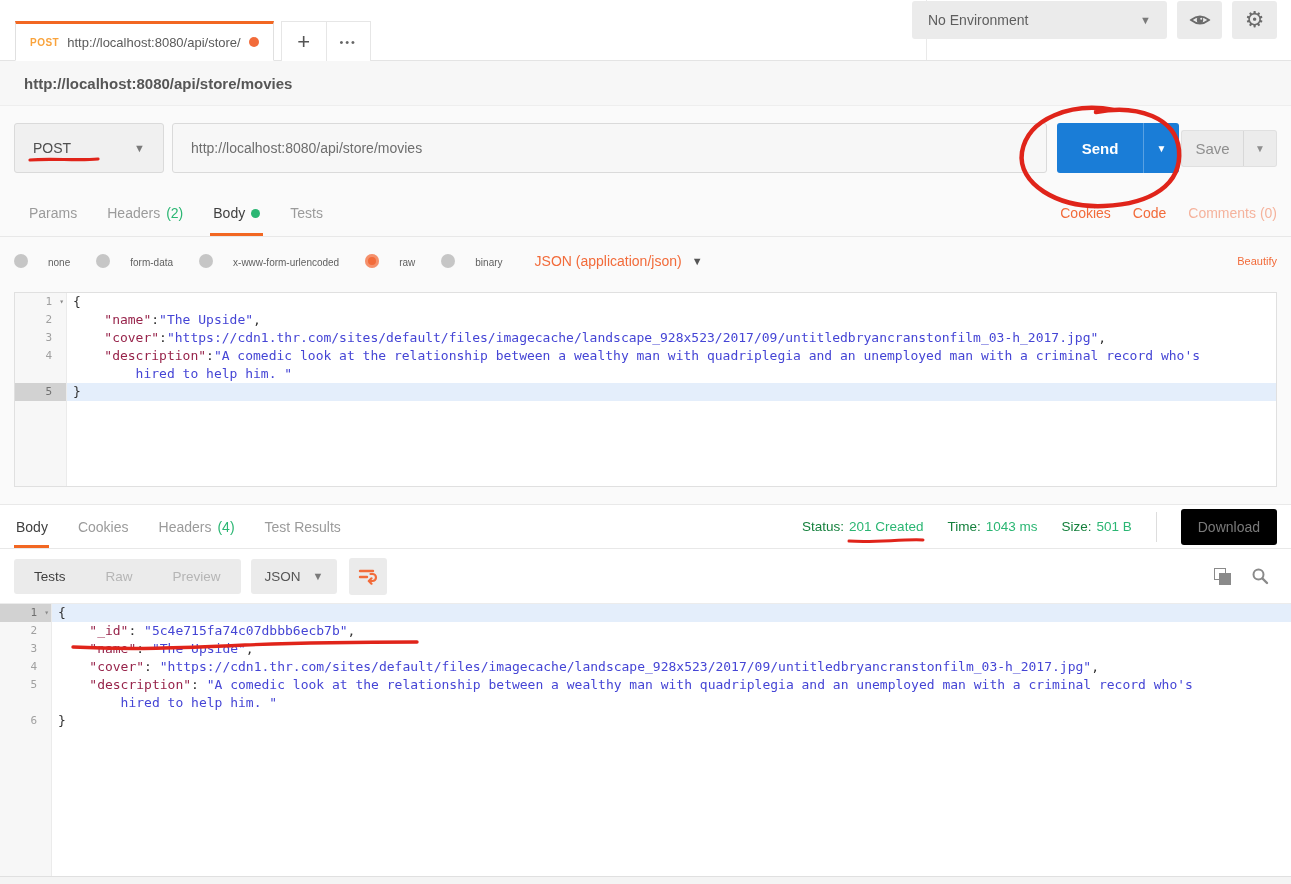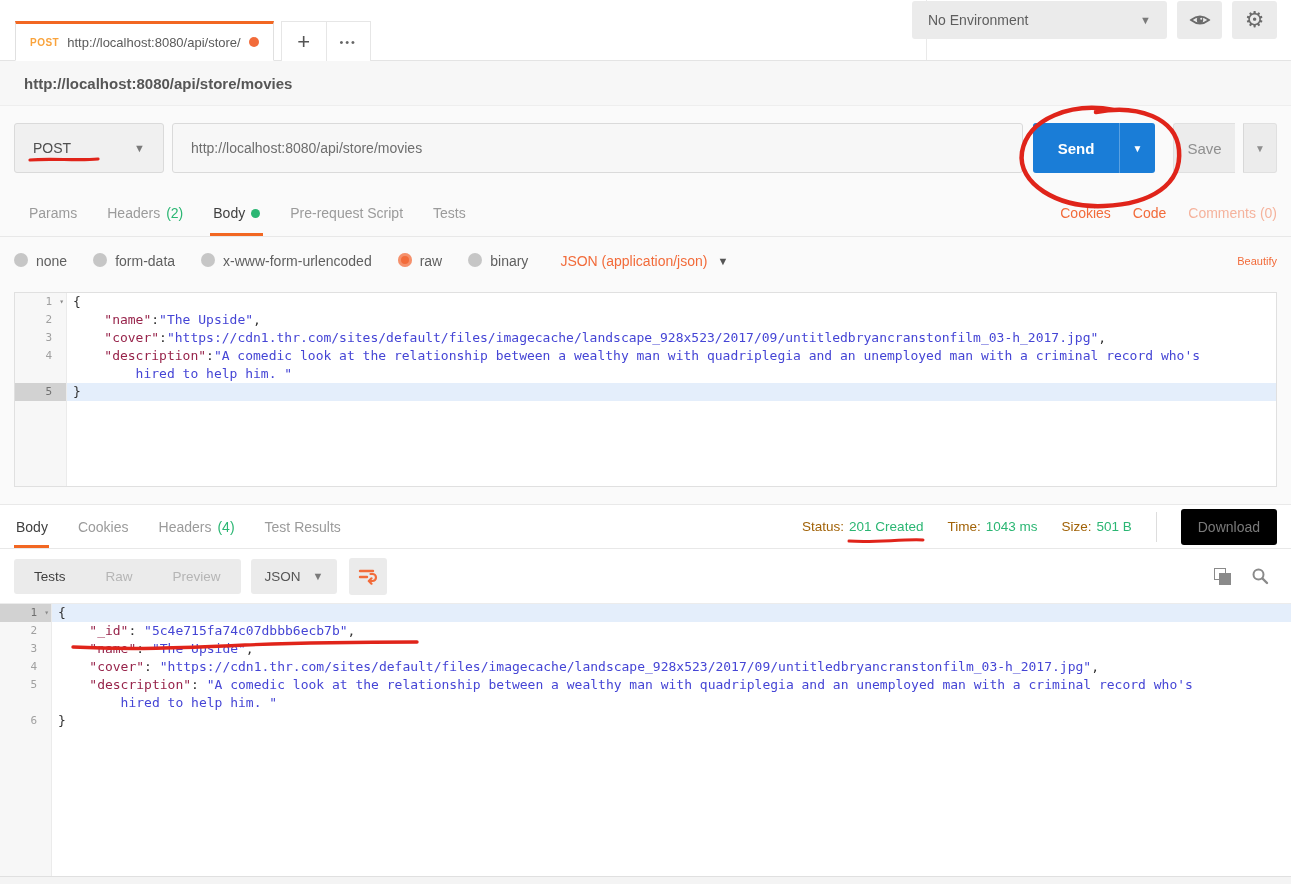--- a/index.html
+++ b/index.html
@@ -44,41 +44,41 @@
   
   .request-bar { position:relative; height:84px; flex:none; background:#fafafa; display:flex; align-items:center; padding:0 14px; }
   .method-select {
     position:relative; width:150px; height:50px; background:#f0f0f0; border:1px solid #dadada; border-radius:3px;
     display:flex; align-items:center; justify-content:space-between; padding:0 18px; color:#4f4f4f; font-size:14px; flex:none; margin-right:8px;
   }
   .url-input {
     flex:1; height:50px; background:#f7f7f7; border:1px solid #dadada; border-radius:3px;
     display:flex; align-items:center; padding:0 18px; color:#6e6e6e; font-size:14px; margin-right:10px;
   }
-  .send-group { display:flex; flex:none; margin-right:18px; height:50px; }
+  .send-group { display:flex; flex:none; margin-right:2px; height:50px; }
   .send-main { width:86px; background:#1a7dd7; color:#fff; font-weight:bold; font-size:15px; border-radius:3px 0 0 3px; display:flex; align-items:center; justify-content:center; }
   .send-caret { width:36px; background:#1a7dd7; border-left:1px solid rgba(255,255,255,.28); border-radius:0 3px 3px 0; display:flex; align-items:center; justify-content:center; color:#fff; font-size:10px; }
-  .save-group { display:flex; flex:none; height:50px;gap:8px; }
+  .save-group { display:flex; flex:none; height:37px; }
   .save-main { width:62px; background:#ececec; color:#8f8f8f; font-size:15px; border-radius:3px 0 0 3px; display:flex; align-items:center; justify-content:center; border:1px solid #e0e0e0; border-right:none; }
   .save-caret { width:34px; background:#ececec; border:1px solid #e0e0e0; border-left:1px solid #d8d8d8; border-radius:0 3px 3px 0; display:flex; align-items:center; justify-content:center; color:#8f8f8f; font-size:10px; }
 
   
   .req-tabs { height:47px; flex:none; background:#fafafa; border-bottom:1px solid #e8e8e8; display:flex; align-items:stretch; padding:0 14px; }
   .req-tab { position:relative; display:flex; align-items:center; gap:6px; padding:0 15px; font-size:14px; color:#9b9b9b; }
   .req-tab.active { color:#3f3f3f; }
   .req-tab.active::after { content:""; position:absolute; left:12px; right:12px; bottom:0; height:3px; background:#f26722; }
   .count-green { color:#2bb673; }
   .green-dot { width:9px; height:9px; border-radius:50%; background:#2bb673; }
   .req-tabs-right { margin-left:auto; display:flex; align-items:center; gap:22px; }
   .link-orange { color:#f26b3a; font-size:14px; }
   .link-faded { color:#f5b39d; font-size:14px; }
 
   
   .body-type-bar { height:48px; flex:none; background:#fafafa; display:flex; align-items:center; padding:0 14px; gap:26px; }
-  .radio-item { display:flex; align-items:flex-start; gap:8px; font-size:14px; color:#5f5f5f; }
+  .radio-item { display:flex; align-items:flex-end; gap:20px; font-size:10px; color:#5f5f5f; }
   .radio-circle { width:14px; height:14px; border-radius:50%; background:#c6c6c6; flex:none; }
   .radio-item.selected .radio-circle { background:#f26b3a; box-shadow:inset 0 0 0 3px rgba(255,255,255,0.25); }
   .content-type { display:flex; align-items:center; gap:10px; color:#f26b3a; font-size:14px; margin-left:6px;text-align:right; }
   .content-type .chev { color:#555; }
   .beautify { margin-left:auto; color:#f26b3a; font-size:11px; }
 
   
   .req-editor-wrap { flex:none; background:#fafafa; padding:7px 14px 0; }
   .editor {
     position:relative; background:#fff; font-family:"DejaVu Sans Mono", monospace;
@@ -102,21 +102,21 @@
 
   
   .section-gap { height:18px; flex:none; background:#fafafa; border-bottom:1px solid #e9e9e9; }
   .resp-tabs { height:44px; flex:none; background:#fff; border-bottom:1px solid #e8e8e8; display:flex; align-items:stretch; padding:0 14px; }
   .resp-tab { position:relative; display:flex; align-items:center; gap:6px; padding:0 15px; font-size:14px; color:#9b9b9b; }
   .resp-tab:first-child { padding-left:2px; }
   .resp-tab.active { color:#3f3f3f; }
   .resp-tab.active::after { content:""; position:absolute; left:0; right:14px; bottom:0; height:3px; background:#f26722; }
   .resp-meta { margin-left:auto; display:flex; align-items:center; gap:24px; font-size:13.5px; }
   .meta-group { display:flex; align-items:center; gap:5px; }
-  .meta-label { color:#a16207; }
+  .meta-label { color:#15803d; }
   .meta-value { color:#2bb673; position:relative; display:inline-block; }
   .meta-divider { width:1px; height:30px; background:#ddd; }
   .download-btn { background:#000000; border-radius:3px; padding:10px 17px; color:#7a7a7a; font-size:14px; }
 
   .resp-controls { height:54px; flex:none; background:#fff; display:flex; align-items:center; padding:0 14px; gap:10px; }
   .segmented { display:flex; background:#ebebeb; border-radius:3px; overflow:hidden; }
   .seg { padding:10px 20px; font-size:13.5px; color:#b5b5b5; }
   .seg.active { color:#3f3f3f; }
   .format-select { display:flex; align-items:center; gap:12px; background:#ebebeb; border-radius:3px; padding:10px 14px; color:#555; font-size:13.5px; }
   .wrap-btn { width:38px; height:37px; background:#ebebeb; border-radius:3px; display:flex; align-items:center; justify-content:center; margin-left:2px; }
@@ -203,23 +203,20 @@
       </div>
     <div class="req-tab">
       <span>Headers</span>
       <span class="count-green">(2)</span>
     </div>
     <div class="req-tab active">
       <span>Body</span>
       <span class="green-dot"></span>
     </div>
     <div class="req-tab">
-        <span>Pre-request Script</span>
-      </div>
-    <div class="req-tab">
         <span>Tests</span>
       </div>
     <div class="req-tabs-right">
       <span class="link-orange">Cookies</span>
       <span class="link-orange">Code</span>
       <span class="link-faded">Comments (0)</span>
     </div>
   </div>
 
   <div class="body-type-bar">

